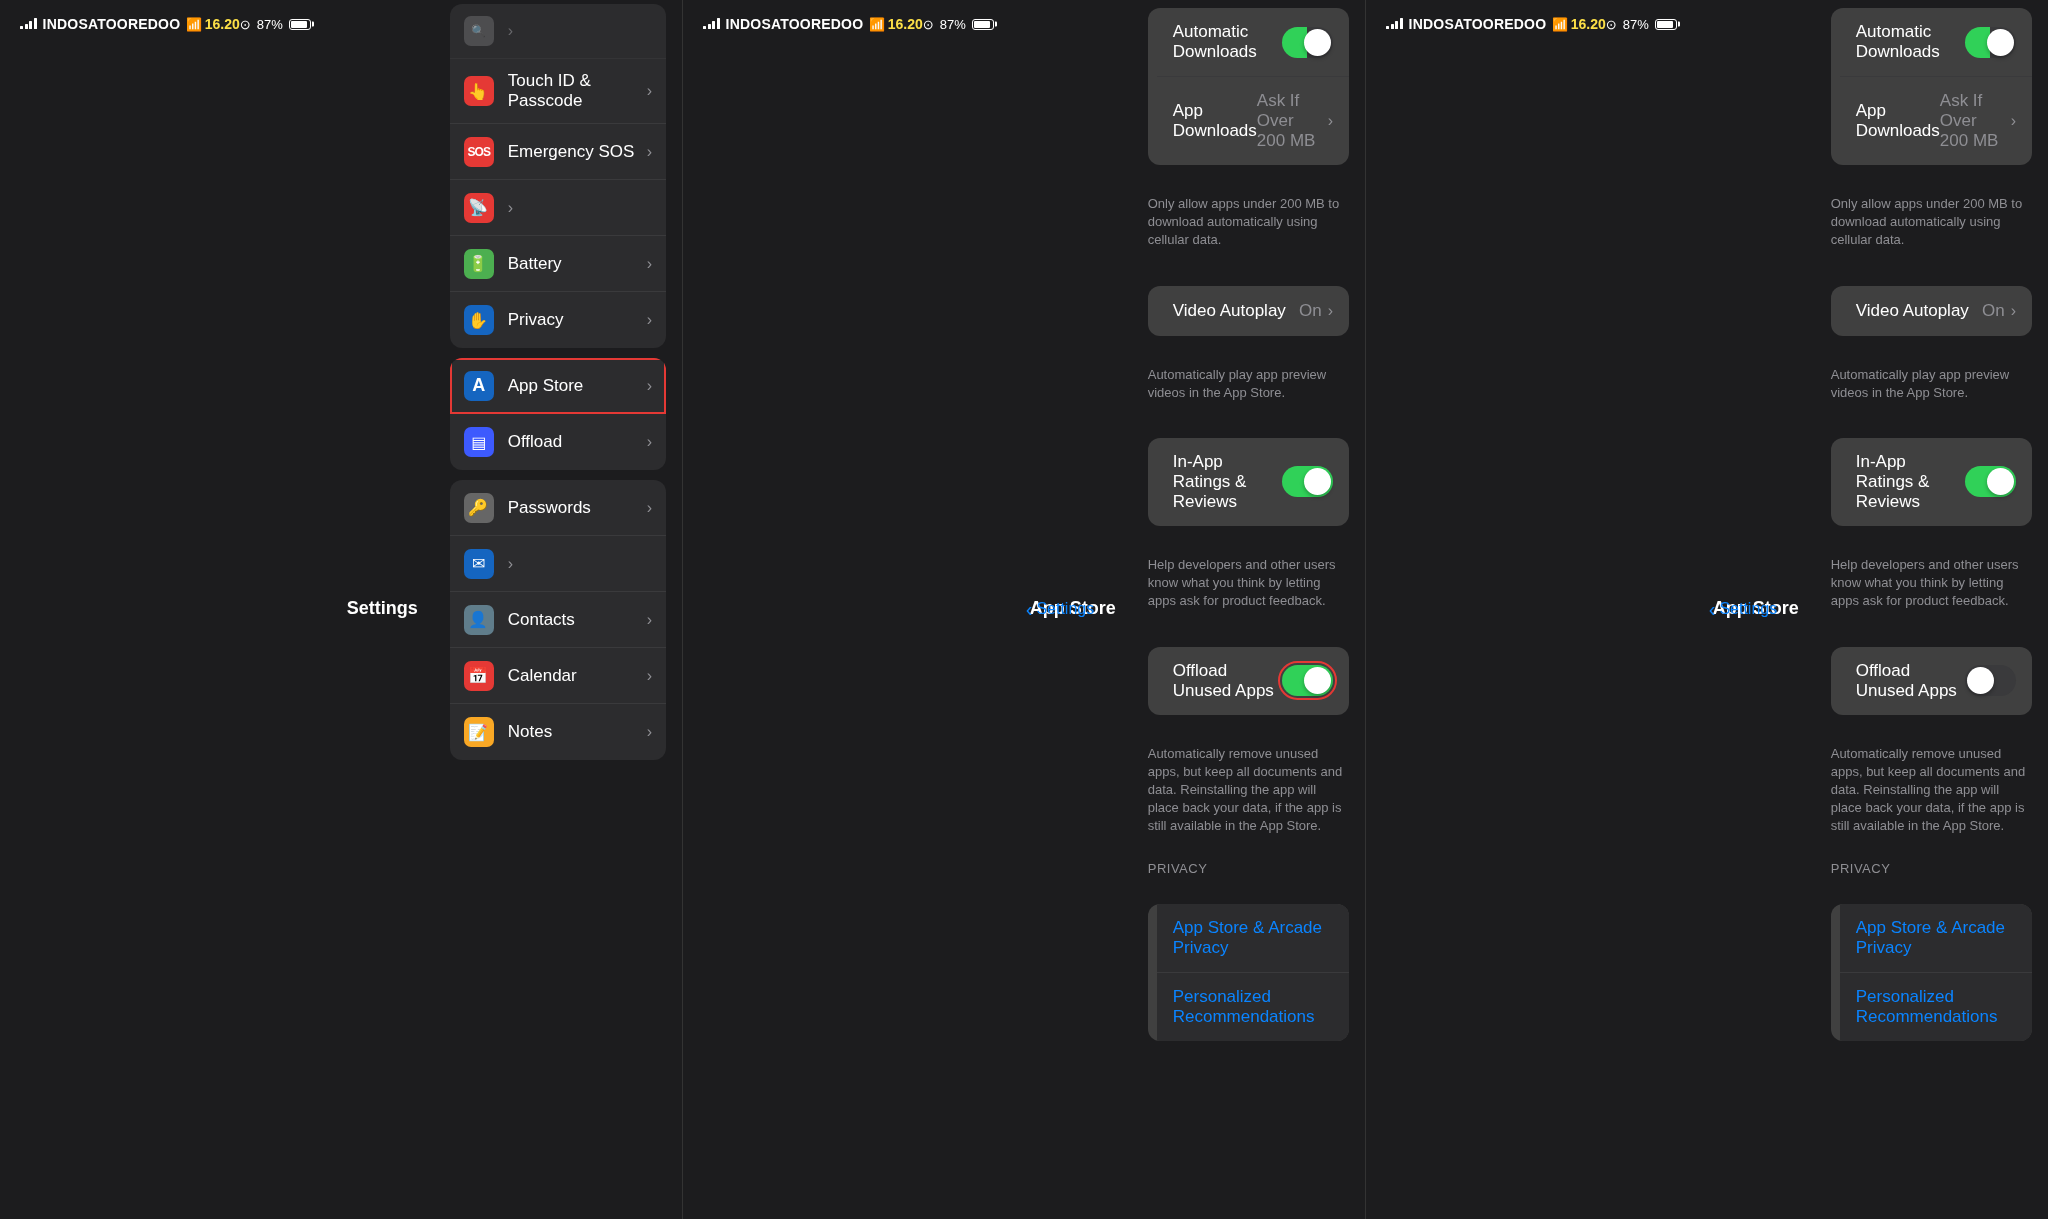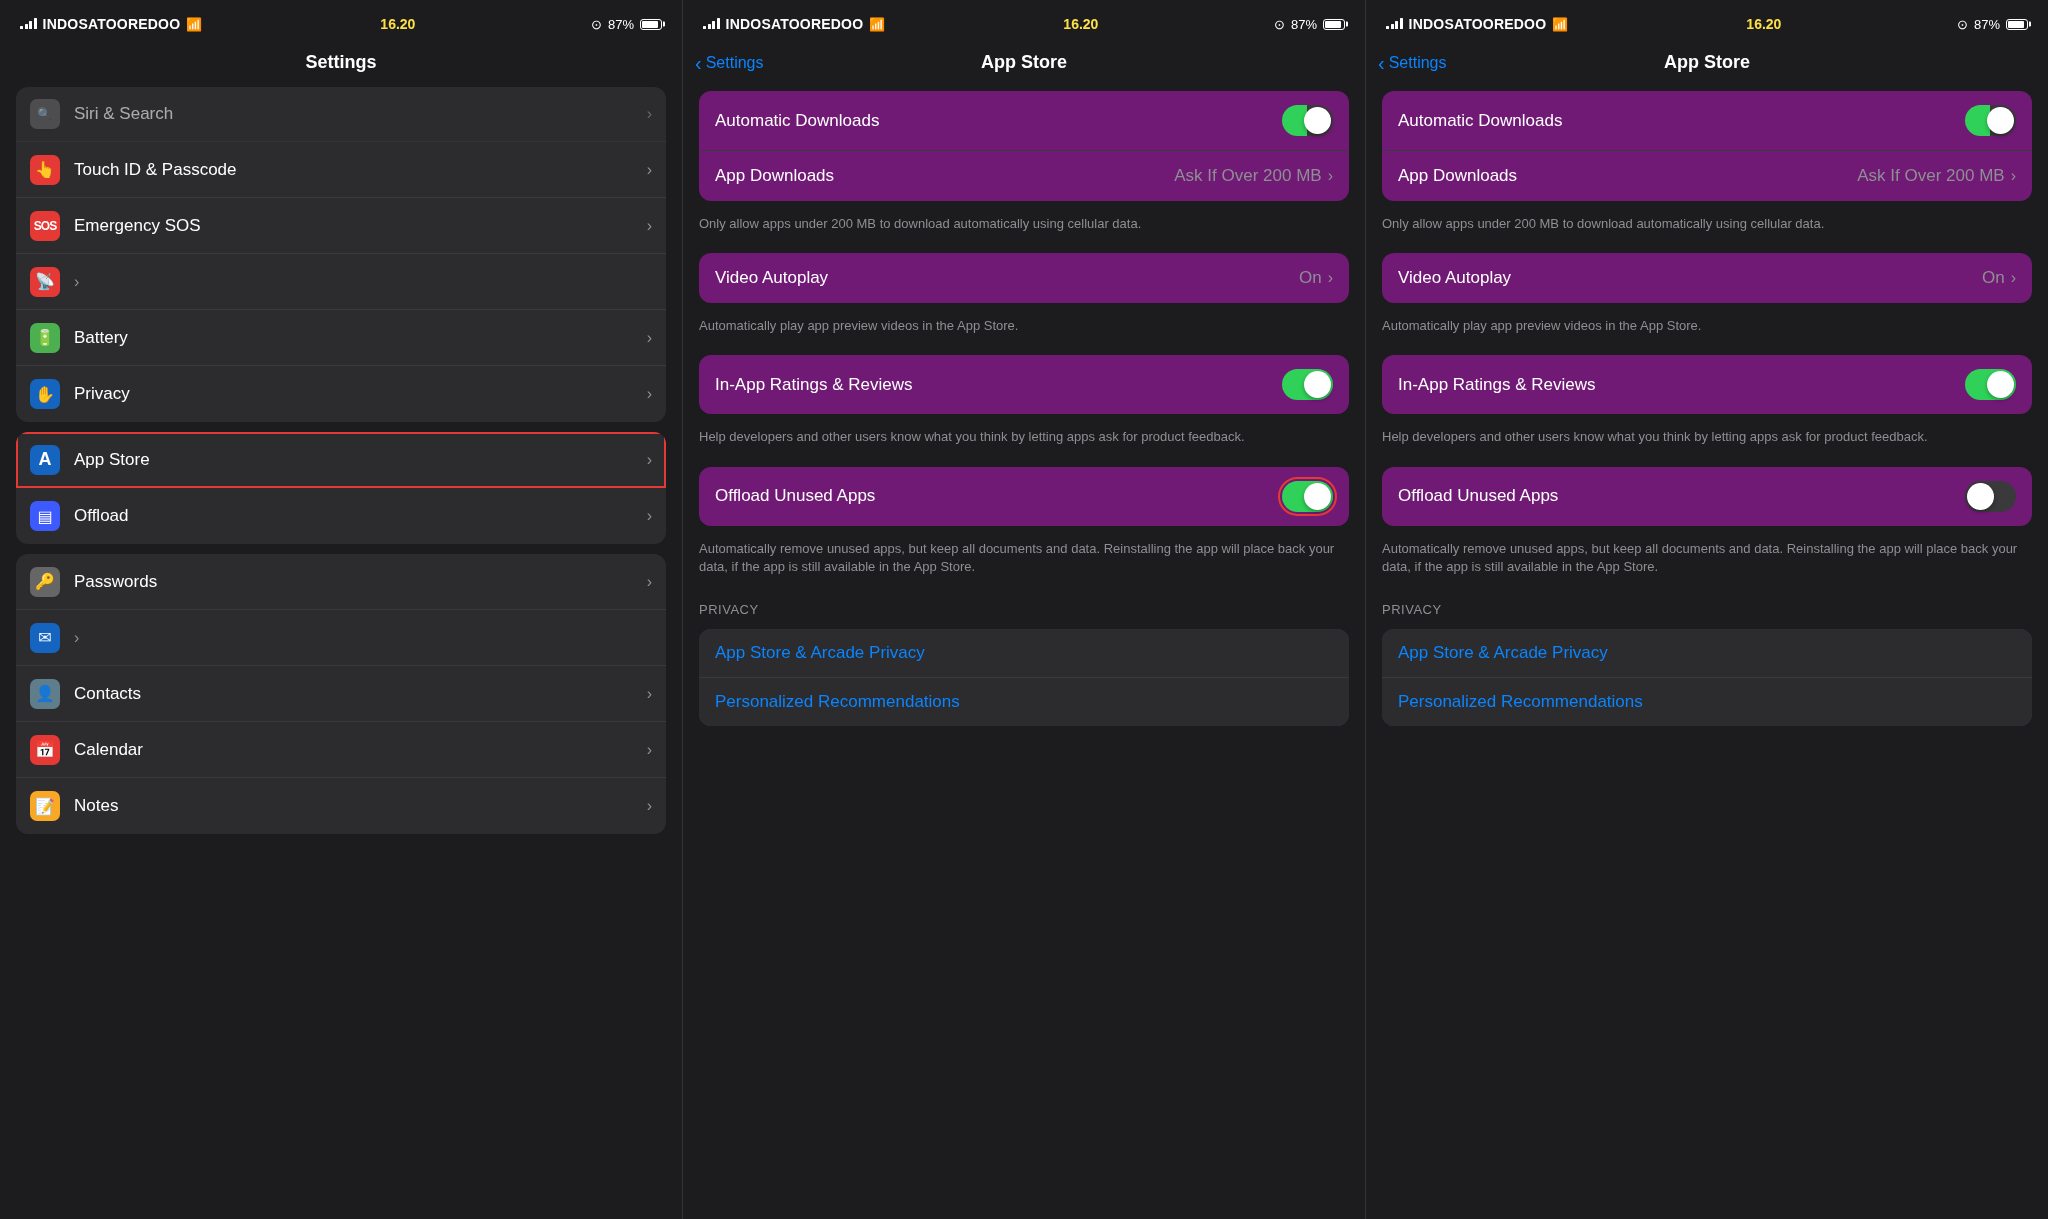--- a/index.html
+++ b/index.html
@@ -9,21 +9,21 @@
       width: 2048px;
       height: 1219px;
       font-family: -apple-system, 'SF Pro Display', 'Helvetica Neue', Arial, sans-serif;
       overflow: hidden;
     }
 
     .phone-panel {
       flex: 1;
       background: #1c1c1e;
       display: flex;
-      flex-direction: column;
+      flex-direction: row;
       border-right: 1px solid #333;
       position: relative;
     }
 
     
     .status-bar {
       background: #1c1c1e;
       display: flex;
       justify-content: space-between;
       align-items: center;
@@ -227,24 +227,25 @@
     }
 
     .desc-text {
       font-size: 13px;
       color: #8e8e93;
       padding: 6px 16px 12px;
       line-height: 1.4;
     }
 
     .appstore-section-group {
-      background: #701a75;
+      background: #404040;
       border-radius: 12px;
-      margin: 8px 16px;
+      margin: 24px 16px;
       overflow: hidden;
+      padding-left: 9px;
     }
 
     .link-row {
       display: flex;
       align-items: center;
       padding: 14px 16px;
       border-bottom: 0.5px solid #3a3a3c;
       background: #2c2c2e;
       cursor: pointer;
     }
@@ -327,21 +328,20 @@
     <div class="nav-title">Settings</div>
   </div>
 
   <div class="settings-content">
 
     <div class="section-group" style="margin-top:4px;">
       <div class="settings-row" style="opacity:0.6; min-height:36px; overflow:hidden;">
         <div class="row-icon" style="background:#636366;">
           <span style="font-size:12px; color:#fff;">🔍</span>
         </div>
-        <span class="row-label">Siri &amp; Search</span>
         <span class="row-chevron">›</span>
       </div>
       <div class="settings-row">
         <div class="row-icon icon-touchid">
           <span style="font-size:16px; color:#fff;">👆</span>
         </div>
         <span class="row-label">Touch ID &amp; Passcode</span>
         <span class="row-chevron">›</span>
       </div>
       <div class="settings-row">

